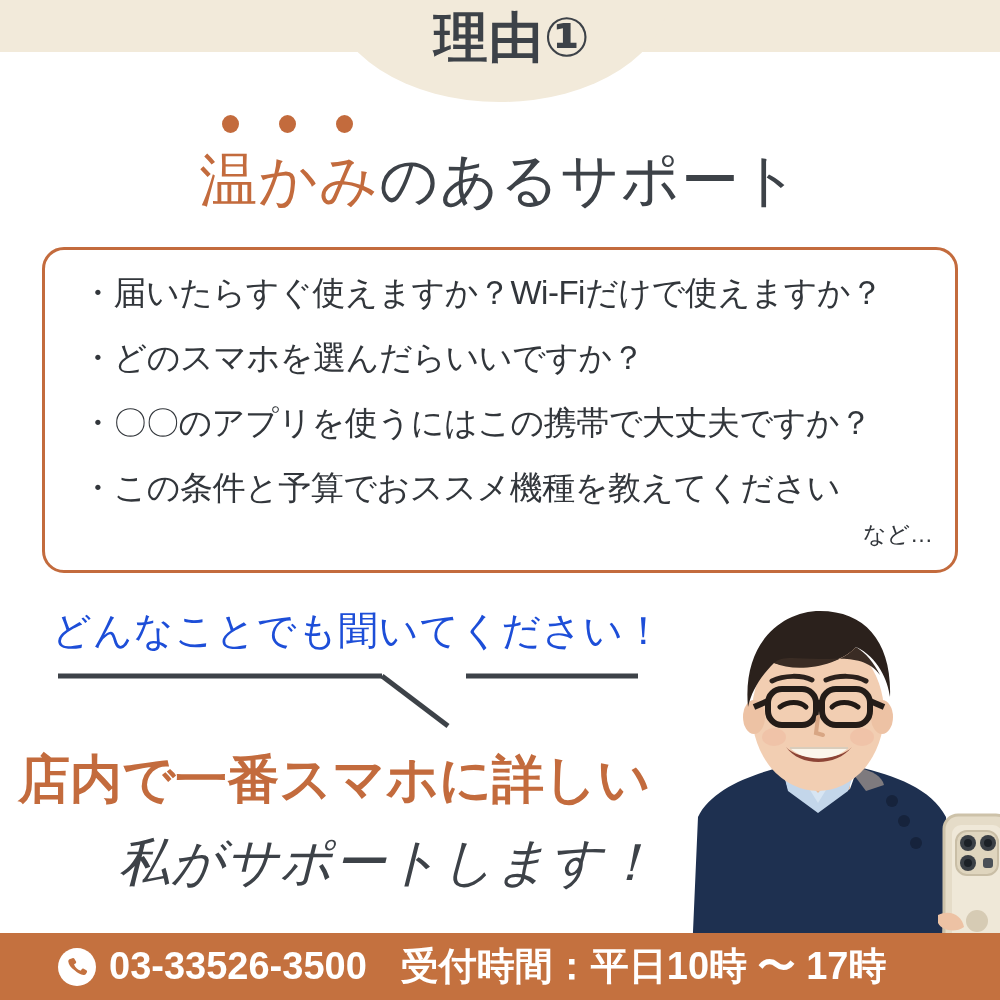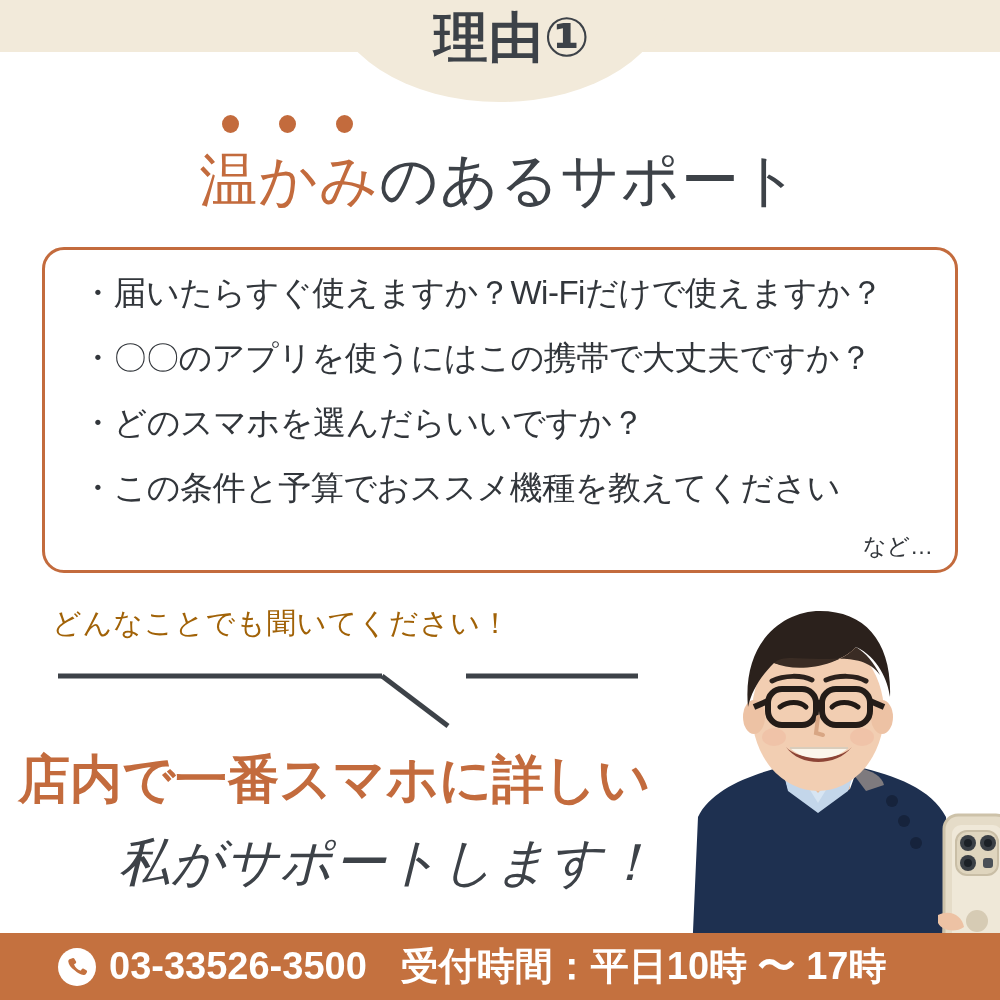--- a/index.html
+++ b/index.html
@@ -102,31 +102,31 @@
     color: #32363B;
     line-height: 1.0;
     margin-bottom: 32px;
     white-space: nowrap;
     letter-spacing: -0.5px;
   }
   .qitem:last-child { margin-bottom: 0; }
   .nado {
     position: absolute;
     right: 22px;
-    bottom: 8px;
+    bottom: 20px;
     font-size: 23px;
     color: #32363B;
   }
 
   
   .ask-line {
     position: absolute;
     left: 52px; top: 604px;
-    font-size: 29px;
-    color: #a16207;
+    font-size: 39px;
+    color: #1d4ed8;
     letter-spacing: 1px;
     white-space: nowrap;
     z-index: 4;
   }
   .tail-svg {
     position: absolute;
     left: 40px; top: 668px;
     z-index: 4;
   }
 
@@ -212,22 +212,22 @@
     <span class="dot"></span>
     <span class="dot"></span>
     <span class="dot"></span>
   </div>
 
   <div class="subtitle"><span class="hl">温かみ</span><span>のあるサポート</span></div>
 
   <div class="qbox">
     <div class="qlist">
       <div class="qitem">・届いたらすぐ使えますか？Wi-Fiだけで使えますか？</div>
+      <div class="qitem">・どのスマホを選んだらいいですか？</div>
       <div class="qitem">・〇〇のアプリを使うにはこの携帯で大丈夫ですか？</div>
-      <div class="qitem">・どのスマホを選んだらいいですか？</div>
       <div class="qitem">・この条件と予算でおススメ機種を教えてください</div>
     </div>
     <div class="nado">など…</div>
   </div>
 
   <div class="ask-line">どんなことでも聞いてください！</div>
 
   <svg class="tail-svg" width="620" height="66" viewBox="0 0 620 66">
     <path d="M18 8 L342 8" stroke="#3D4248" stroke-width="5" fill="none" stroke-linecap="butt"></path>
     <path d="M342 8 L408 58" stroke="#3D4248" stroke-width="5" fill="none" stroke-linecap="butt"></path>

